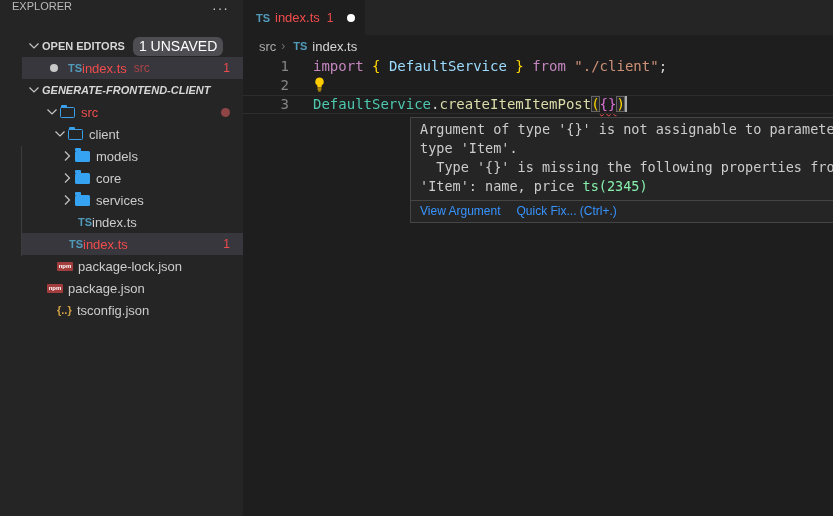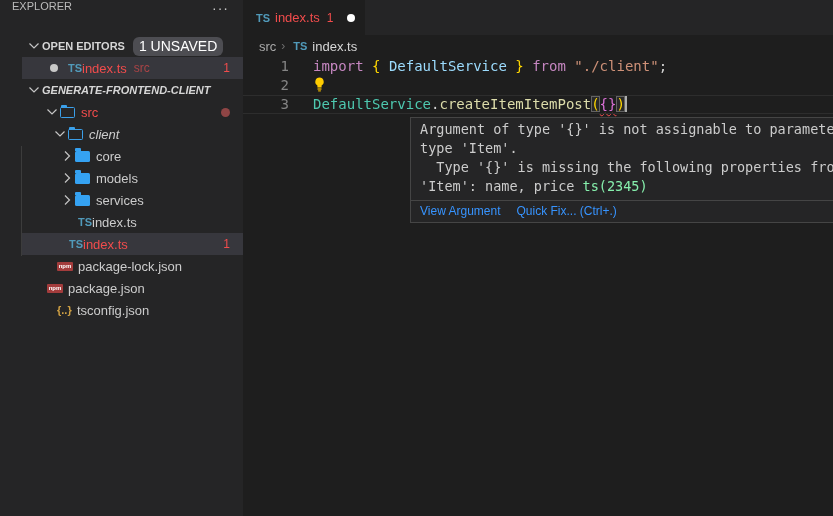--- a/index.html
+++ b/index.html
@@ -113,48 +113,48 @@
     <span class="chev">
         <svg width="16" height="16" viewBox="0 0 16 16">
           <path d="M3.5 5.5 L8 10 L12.5 5.5" fill="none" stroke="#c5c5c5" stroke-width="1.2"></path>
         </svg>
       </span>
     <span class="folder outline"></span>
     <span class="err">src</span>
     <span class="mod-dot"></span>
   </div>
 
-  <div class="row" style="padding-left:30px;font-style:italic;">
+  <div class="row" style="padding-left:30px;">
     <span class="chev">
         <svg width="16" height="16" viewBox="0 0 16 16">
           <path d="M3.5 5.5 L8 10 L12.5 5.5" fill="none" stroke="#c5c5c5" stroke-width="1.2"></path>
         </svg>
       </span>
     <span class="folder outline"></span>
     <span>client</span>
   </div>
 
   <div class="row" style="padding-left:37px;">
     <span class="chev">
         <svg width="16" height="16" viewBox="0 0 16 16">
           <path d="M6 3.5 L10.5 8 L6 12.5" fill="none" stroke="#c5c5c5" stroke-width="1.2"></path>
         </svg>
       </span>
     <span class="folder"></span>
+    <span>models</span>
+  </div>
+
+  <div class="row" style="padding-left:37px;">
+    <span class="chev">
+        <svg width="16" height="16" viewBox="0 0 16 16">
+          <path d="M6 3.5 L10.5 8 L6 12.5" fill="none" stroke="#c5c5c5" stroke-width="1.2"></path>
+        </svg>
+      </span>
+    <span class="folder"></span>
     <span>core</span>
-  </div>
-
-  <div class="row" style="padding-left:37px;">
-    <span class="chev">
-        <svg width="16" height="16" viewBox="0 0 16 16">
-          <path d="M6 3.5 L10.5 8 L6 12.5" fill="none" stroke="#c5c5c5" stroke-width="1.2"></path>
-        </svg>
-      </span>
-    <span class="folder"></span>
-    <span>models</span>
   </div>
 
   <div class="row" style="padding-left:37px;">
     <span class="chev">
         <svg width="16" height="16" viewBox="0 0 16 16">
           <path d="M6 3.5 L10.5 8 L6 12.5" fill="none" stroke="#c5c5c5" stroke-width="1.2"></path>
         </svg>
       </span>
     <span class="folder"></span>
     <span>services</span>

